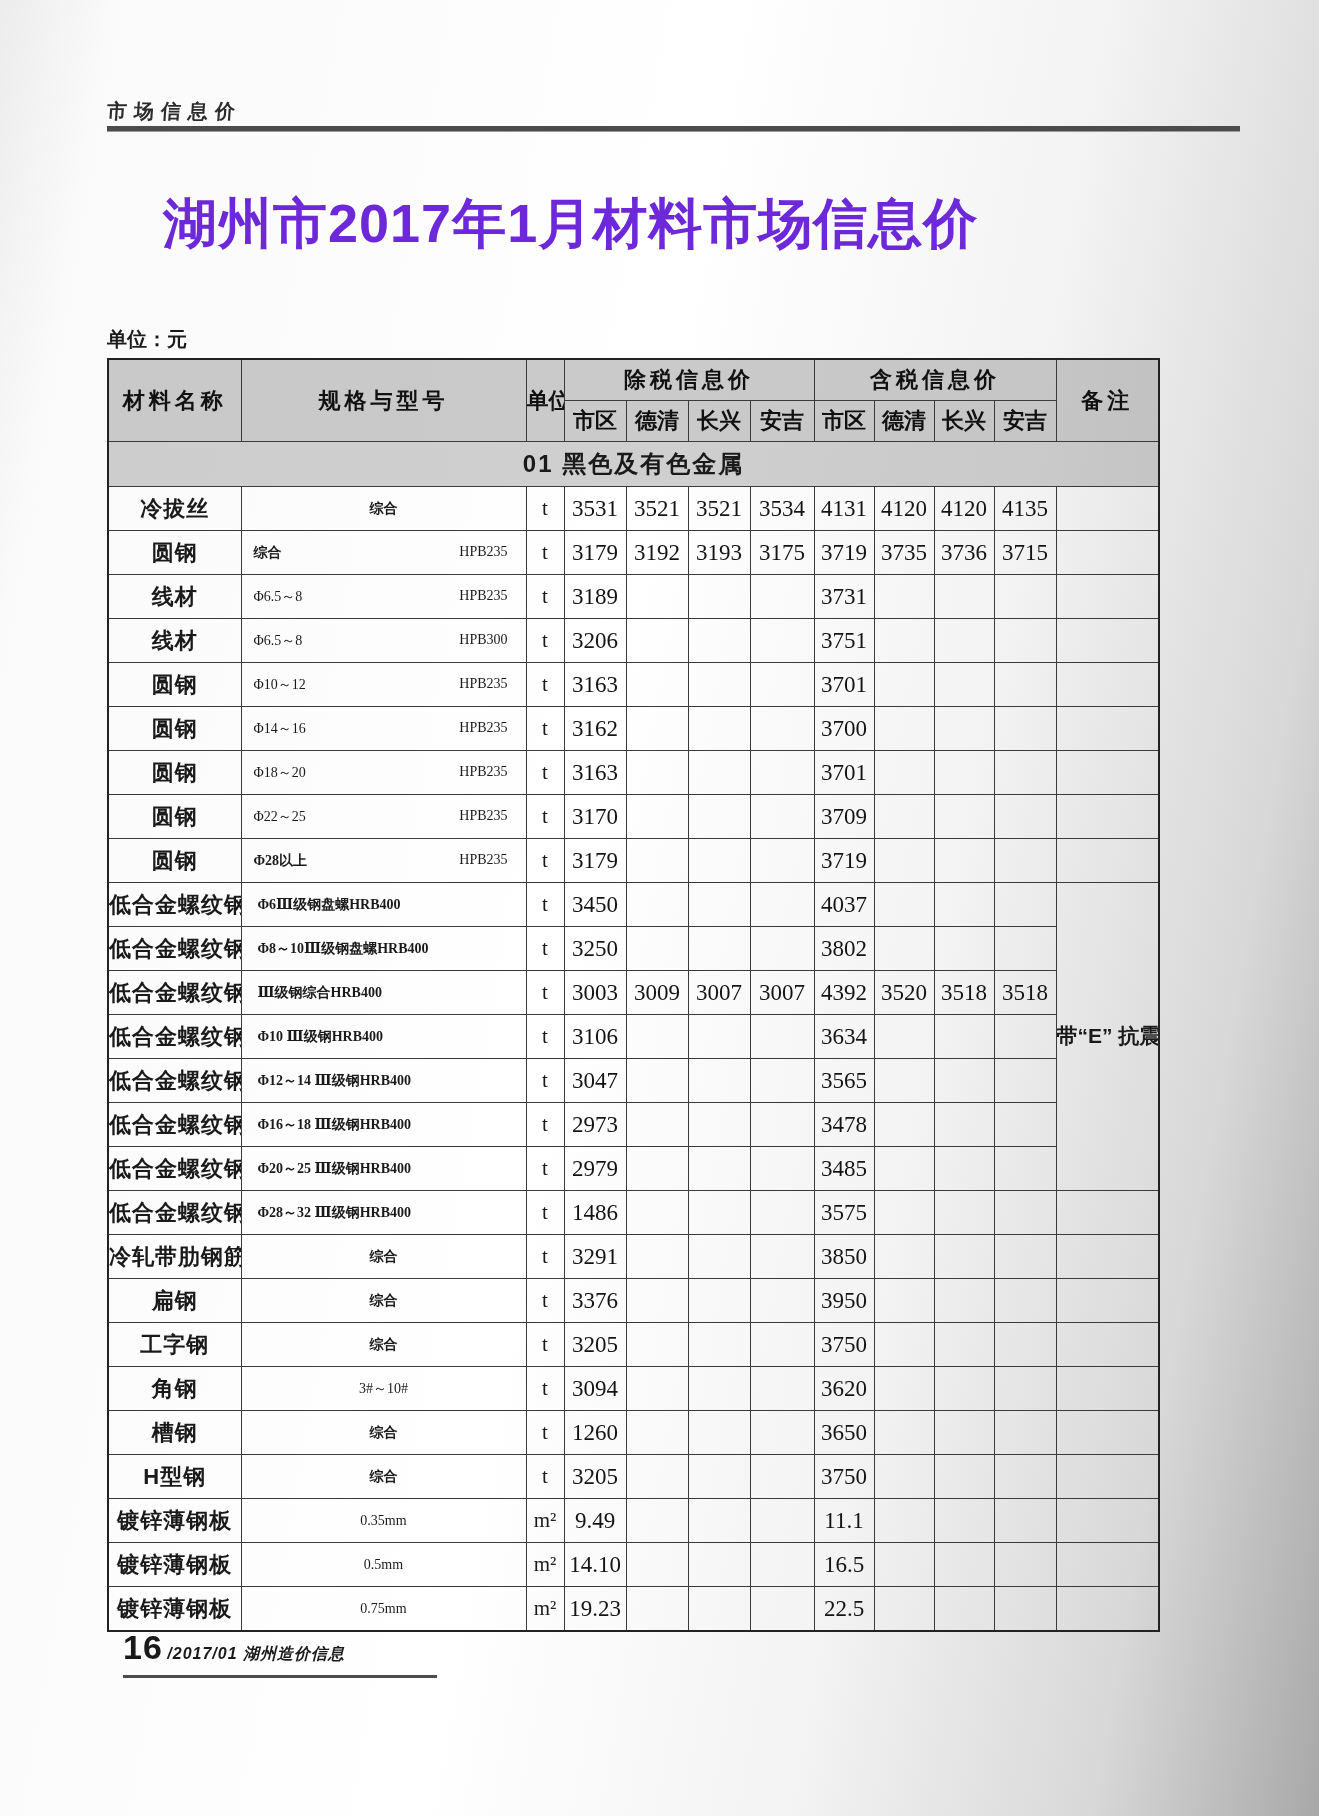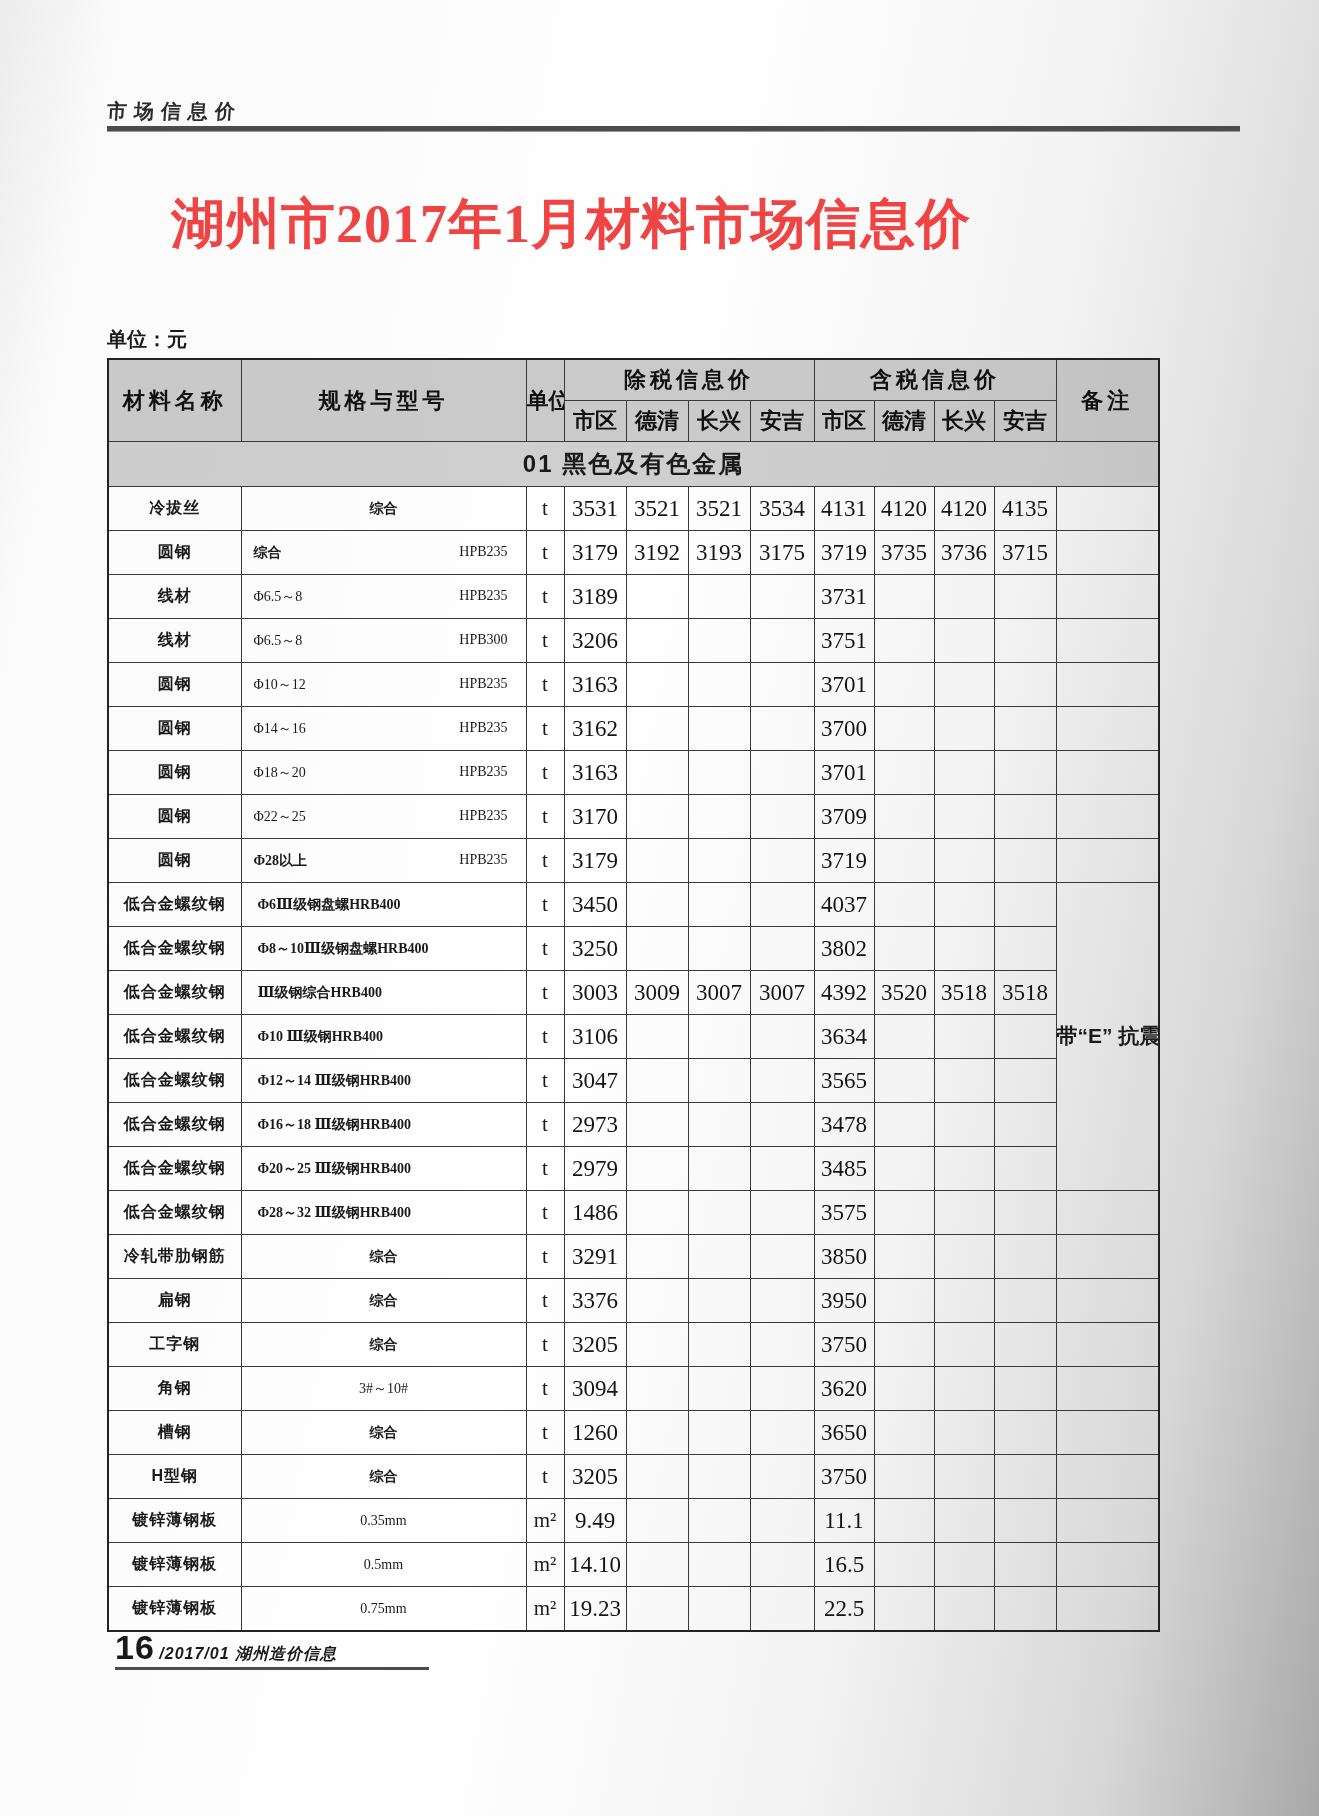--- a/index.html
+++ b/index.html
@@ -9,22 +9,22 @@
     background:linear-gradient(100deg,#ececec 0%,#fafafa 7%,#ffffff 45%,#f3f3f3 68%,#d8d8d8 86%,#a8a8a8 100%);
     color:#1a1a1a;overflow:hidden;
   }
   .content{position:absolute;left:107px;top:0;width:1051px;}
   .masthead{
     position:absolute;left:0;top:98px;font-size:20px;font-weight:bold;
     letter-spacing:7px;color:#2b2b2b;transform:skewX(-4deg);
   }
   .rule{position:absolute;left:0;top:126px;width:1133px;height:5px;background:#4c4c4c;border-bottom:1px solid #9a9a9a;}
   .title{
-    position:absolute;left:64px;top:188px;font-size:54px;font-weight:bold;letter-spacing:1px;
-    font-family:Liberation Serif, serif;color:#ef4444;
+    position:absolute;left:56px;top:188px;font-size:54px;font-weight:bold;letter-spacing:1px;
+    font-family:Liberation Sans, sans-serif;color:#6d28d9;
   }
   .unit-note{position:absolute;left:0;top:326px;width:1044px;text-align:left;font-size:20px;font-weight:bold;}
   table.price{
     position:absolute;left:0;top:358px;width:1051px;
     border-collapse:collapse;table-layout:fixed;
   }
   table.price td,table.price th{
     border:1px solid #3a3a3a;overflow:hidden;white-space:nowrap;
     text-align:center;vertical-align:middle;padding:0;
   }
@@ -32,33 +32,33 @@
   thead th{
     background:rgba(170,170,170,.62);font-size:22px;font-weight:bold;color:#111;
     height:40px;letter-spacing:4px;
   }
   th.unit-h{letter-spacing:0;line-height:1.15;word-break:break-all;padding:0 6px;}
   td.section{
     background:rgba(168,168,168,.55);text-align:left;font-size:24px;font-weight:bold;
     padding-left:22px;height:44px;letter-spacing:2px;margin-left:46px;
   }
   tbody td{height:43px;}
-  td.mat{font-size:16px;font-weight:bold;letter-spacing:1px;}
+  td.mat{font-size:22px;font-weight:bold;letter-spacing:1px;}
   td.spec{font-size:14px;font-family:"Liberation Serif","DejaVu Serif",serif;}
   td.spec.cjk{font-weight:bold;}
   td.spec.left{text-align:left;padding-left:16px;}
   td.spec.split{padding:0;}
   td.spec.split .in{display:flex;justify-content:space-between;padding:0 18px 0 12px;}
   td.unit{font-size:21px;font-family:"Liberation Serif","DejaVu Serif",serif;}
   td.num{font-size:23px;font-family:"Liberation Serif","DejaVu Serif",serif;color:#141414;}
   td.remark-note{
     font-size:21px;font-weight:bold;text-align:left;padding:0 5px;
     white-space:pre-line;line-height:1.55;letter-spacing:0;
   }
-  .footer{position:absolute;left:8px;top:1628px;width:314px;border-bottom:3px solid #4c4c4c;padding-bottom:0;}
+  .footer{position:absolute;left:16px;top:1628px;width:314px;border-bottom:3px solid #4c4c4c;padding-bottom:8px;}
   .footer .pg{font-size:34px;font-weight:bold;letter-spacing:1px;}
   .footer .ft{font-size:16px;font-weight:bold;font-style:italic;letter-spacing:1px;}
 </style>
 </head>
 <body>
 
 <div class="content">
 
   <div class="masthead">市场信息价</div>
   <div class="rule"></div>

